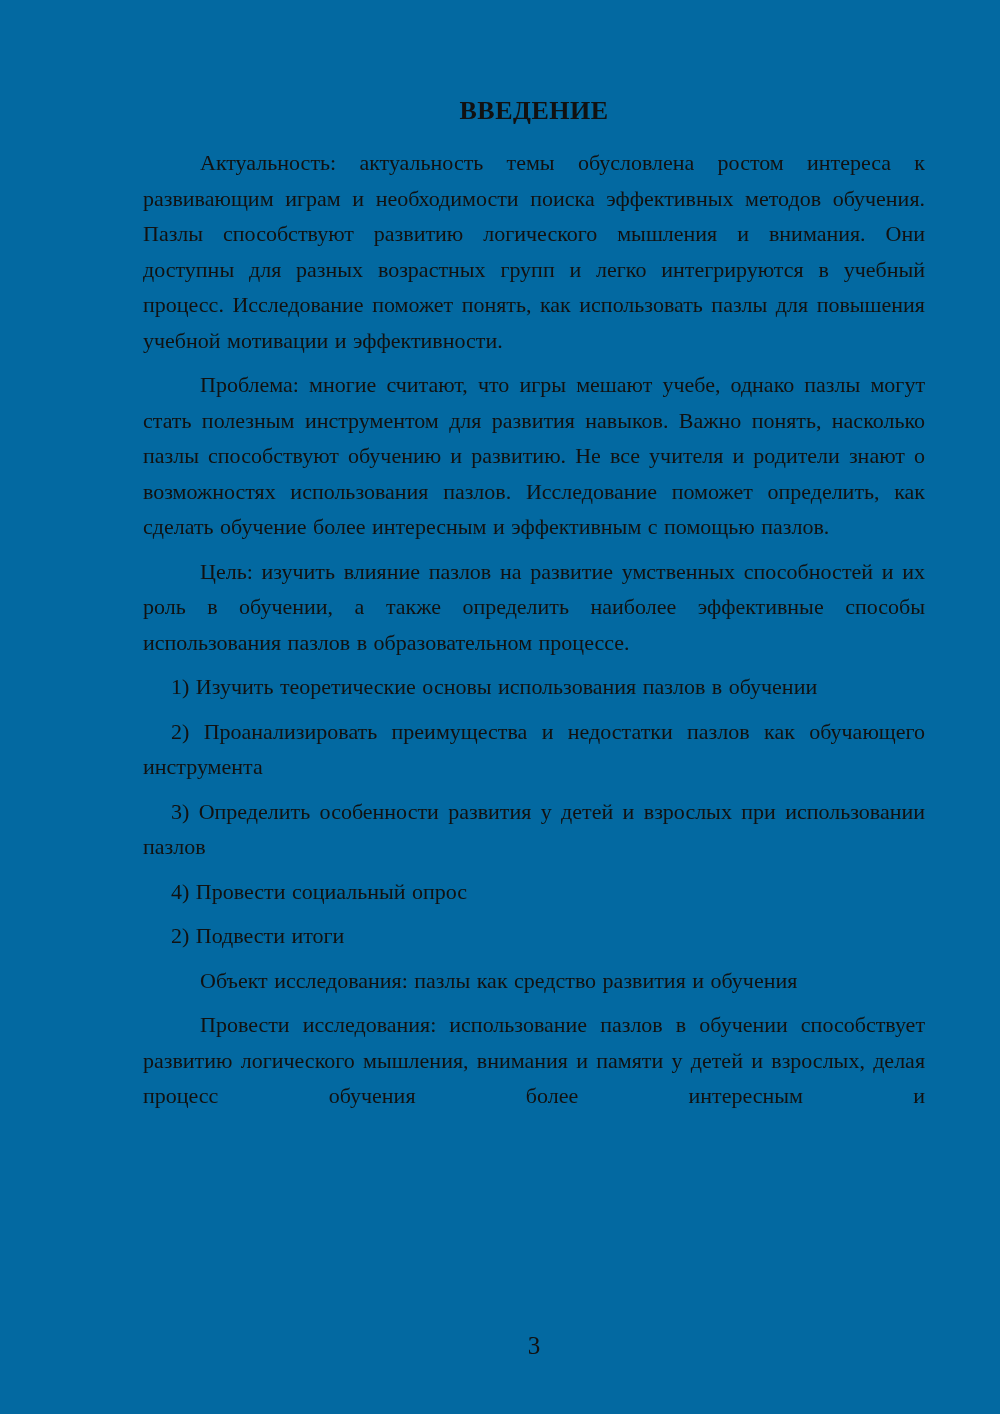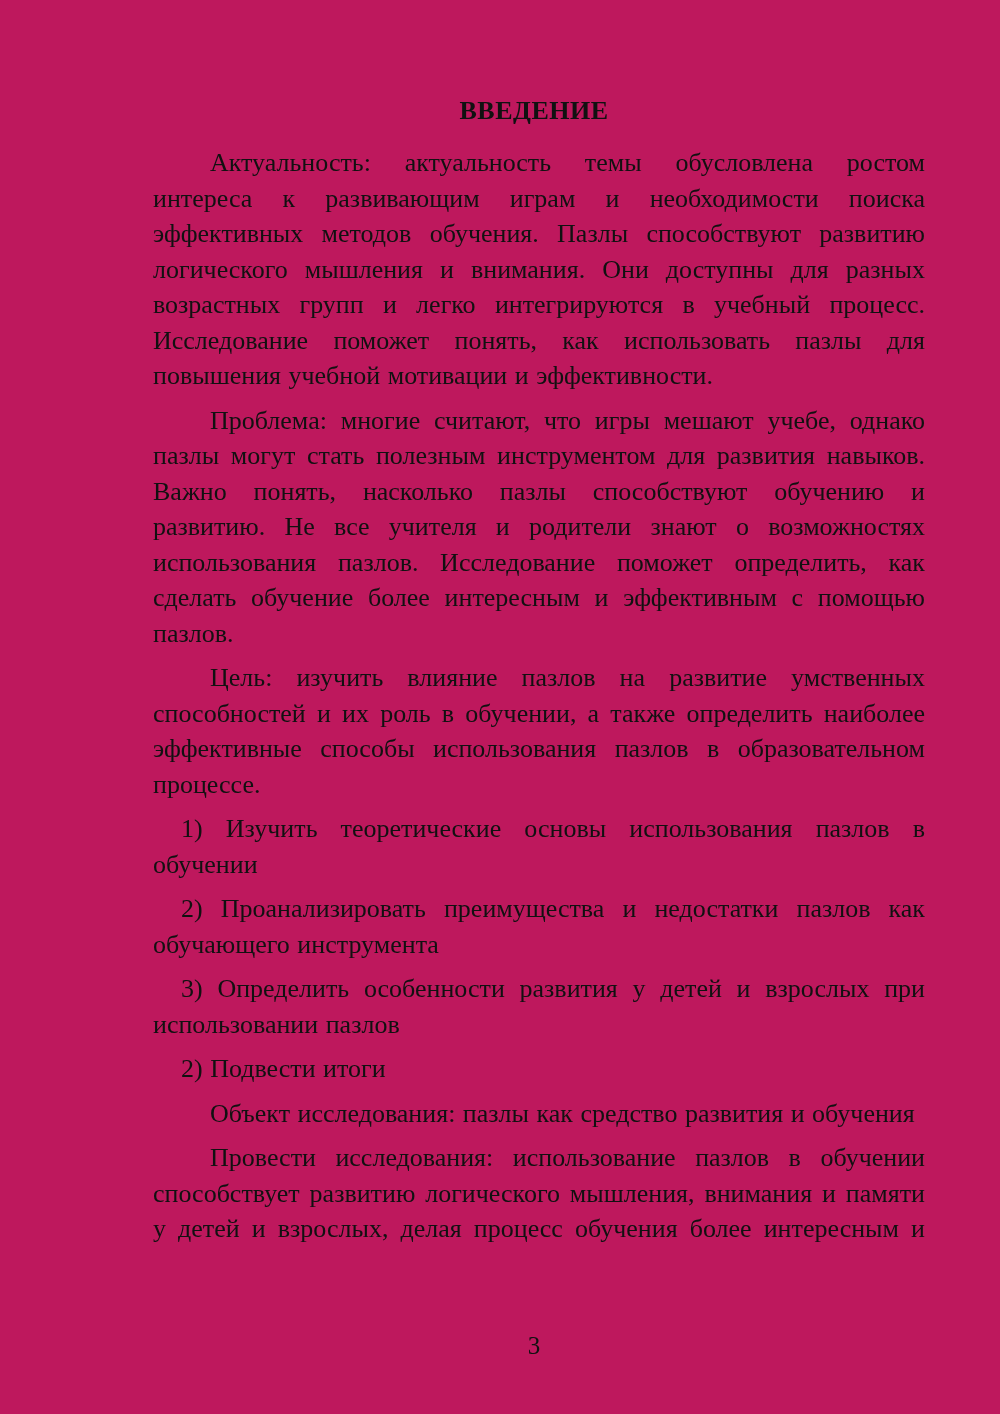--- a/index.html
+++ b/index.html
@@ -4,42 +4,42 @@
 <style>
   html, body {
     margin: 0;
     padding: 0;
     background: #ffffff;
   }
   .page {
     position: relative;
     width: 1000px;
     height: 1414px;
-    background: #be185d;
+    background: #0369a1;
     overflow: hidden;
     font-family: "Liberation Serif", "DejaVu Serif", serif;
     color: #111111;
   }
   .content {
     position: absolute;
     left: 143px;
     top: 93px;
     width: 782px;
   }
   .doc-heading {
     margin: 0 0 17px 0;
     font-size: 26px;
     line-height: 35px;
     font-weight: bold;
     text-align: center;
     letter-spacing: 0.5px;
   }
   .para {
-    margin: 0 0 9px 10px;
-    font-size: 26px;
+    margin: 0 0 9px 0;
+    font-size: 22px;
     line-height: 35.5px;
     text-align: justify;
     text-align-last: left;
     text-indent: 57px;
     word-spacing: 1px;
   }
   .para.list-item {
     text-indent: 28px;
   }
   .para.continued {
@@ -62,20 +62,21 @@
   <div class="content">
     <h1 class="doc-heading">ВВЕДЕНИЕ</h1>
 
     <p class="para">Актуальность: актуальность темы обусловлена ростом интереса к развивающим играм и необходимости поиска эффективных методов обучения. Пазлы способствуют развитию логического мышления и внимания. Они доступны для разных возрастных групп и легко интегрируются в учебный процесс. Исследование поможет понять, как использовать пазлы для повышения учебной мотивации и эффективности.</p>
     <p class="para">Проблема: многие считают, что игры мешают учебе, однако пазлы могут стать полезным инструментом для развития навыков. Важно понять, насколько пазлы способствуют обучению и развитию. Не все учителя и родители знают о возможностях использования пазлов. Исследование поможет определить, как сделать обучение более интересным и эффективным с помощью пазлов.</p>
     <p class="para">Цель: изучить влияние пазлов на развитие умственных способностей и их роль в обучении, а также определить наиболее эффективные способы использования пазлов в образовательном процессе.</p>
 
     <p class="para list-item">1) Изучить теоретические основы использования пазлов в обучении</p>
     <p class="para list-item">2) Проанализировать преимущества и недостатки пазлов как обучающего инструмента</p>
     <p class="para list-item">3) Определить особенности развития у детей и взрослых при использовании пазлов</p>
+    <p class="para list-item">4) Провести социальный опрос</p>
     <p class="para list-item">2) Подвести итоги</p>
 
     <p class="para">Объект исследования: пазлы как средство развития и обучения</p>
     <p class="para continued">Провести исследования: использование пазлов в обучении способствует развитию логического мышления, внимания и памяти у детей и взрослых, делая процесс обучения более интересным и</p>
   </div>
 
   <div class="page-number">3</div>
 </div>
 
 </body></html>

